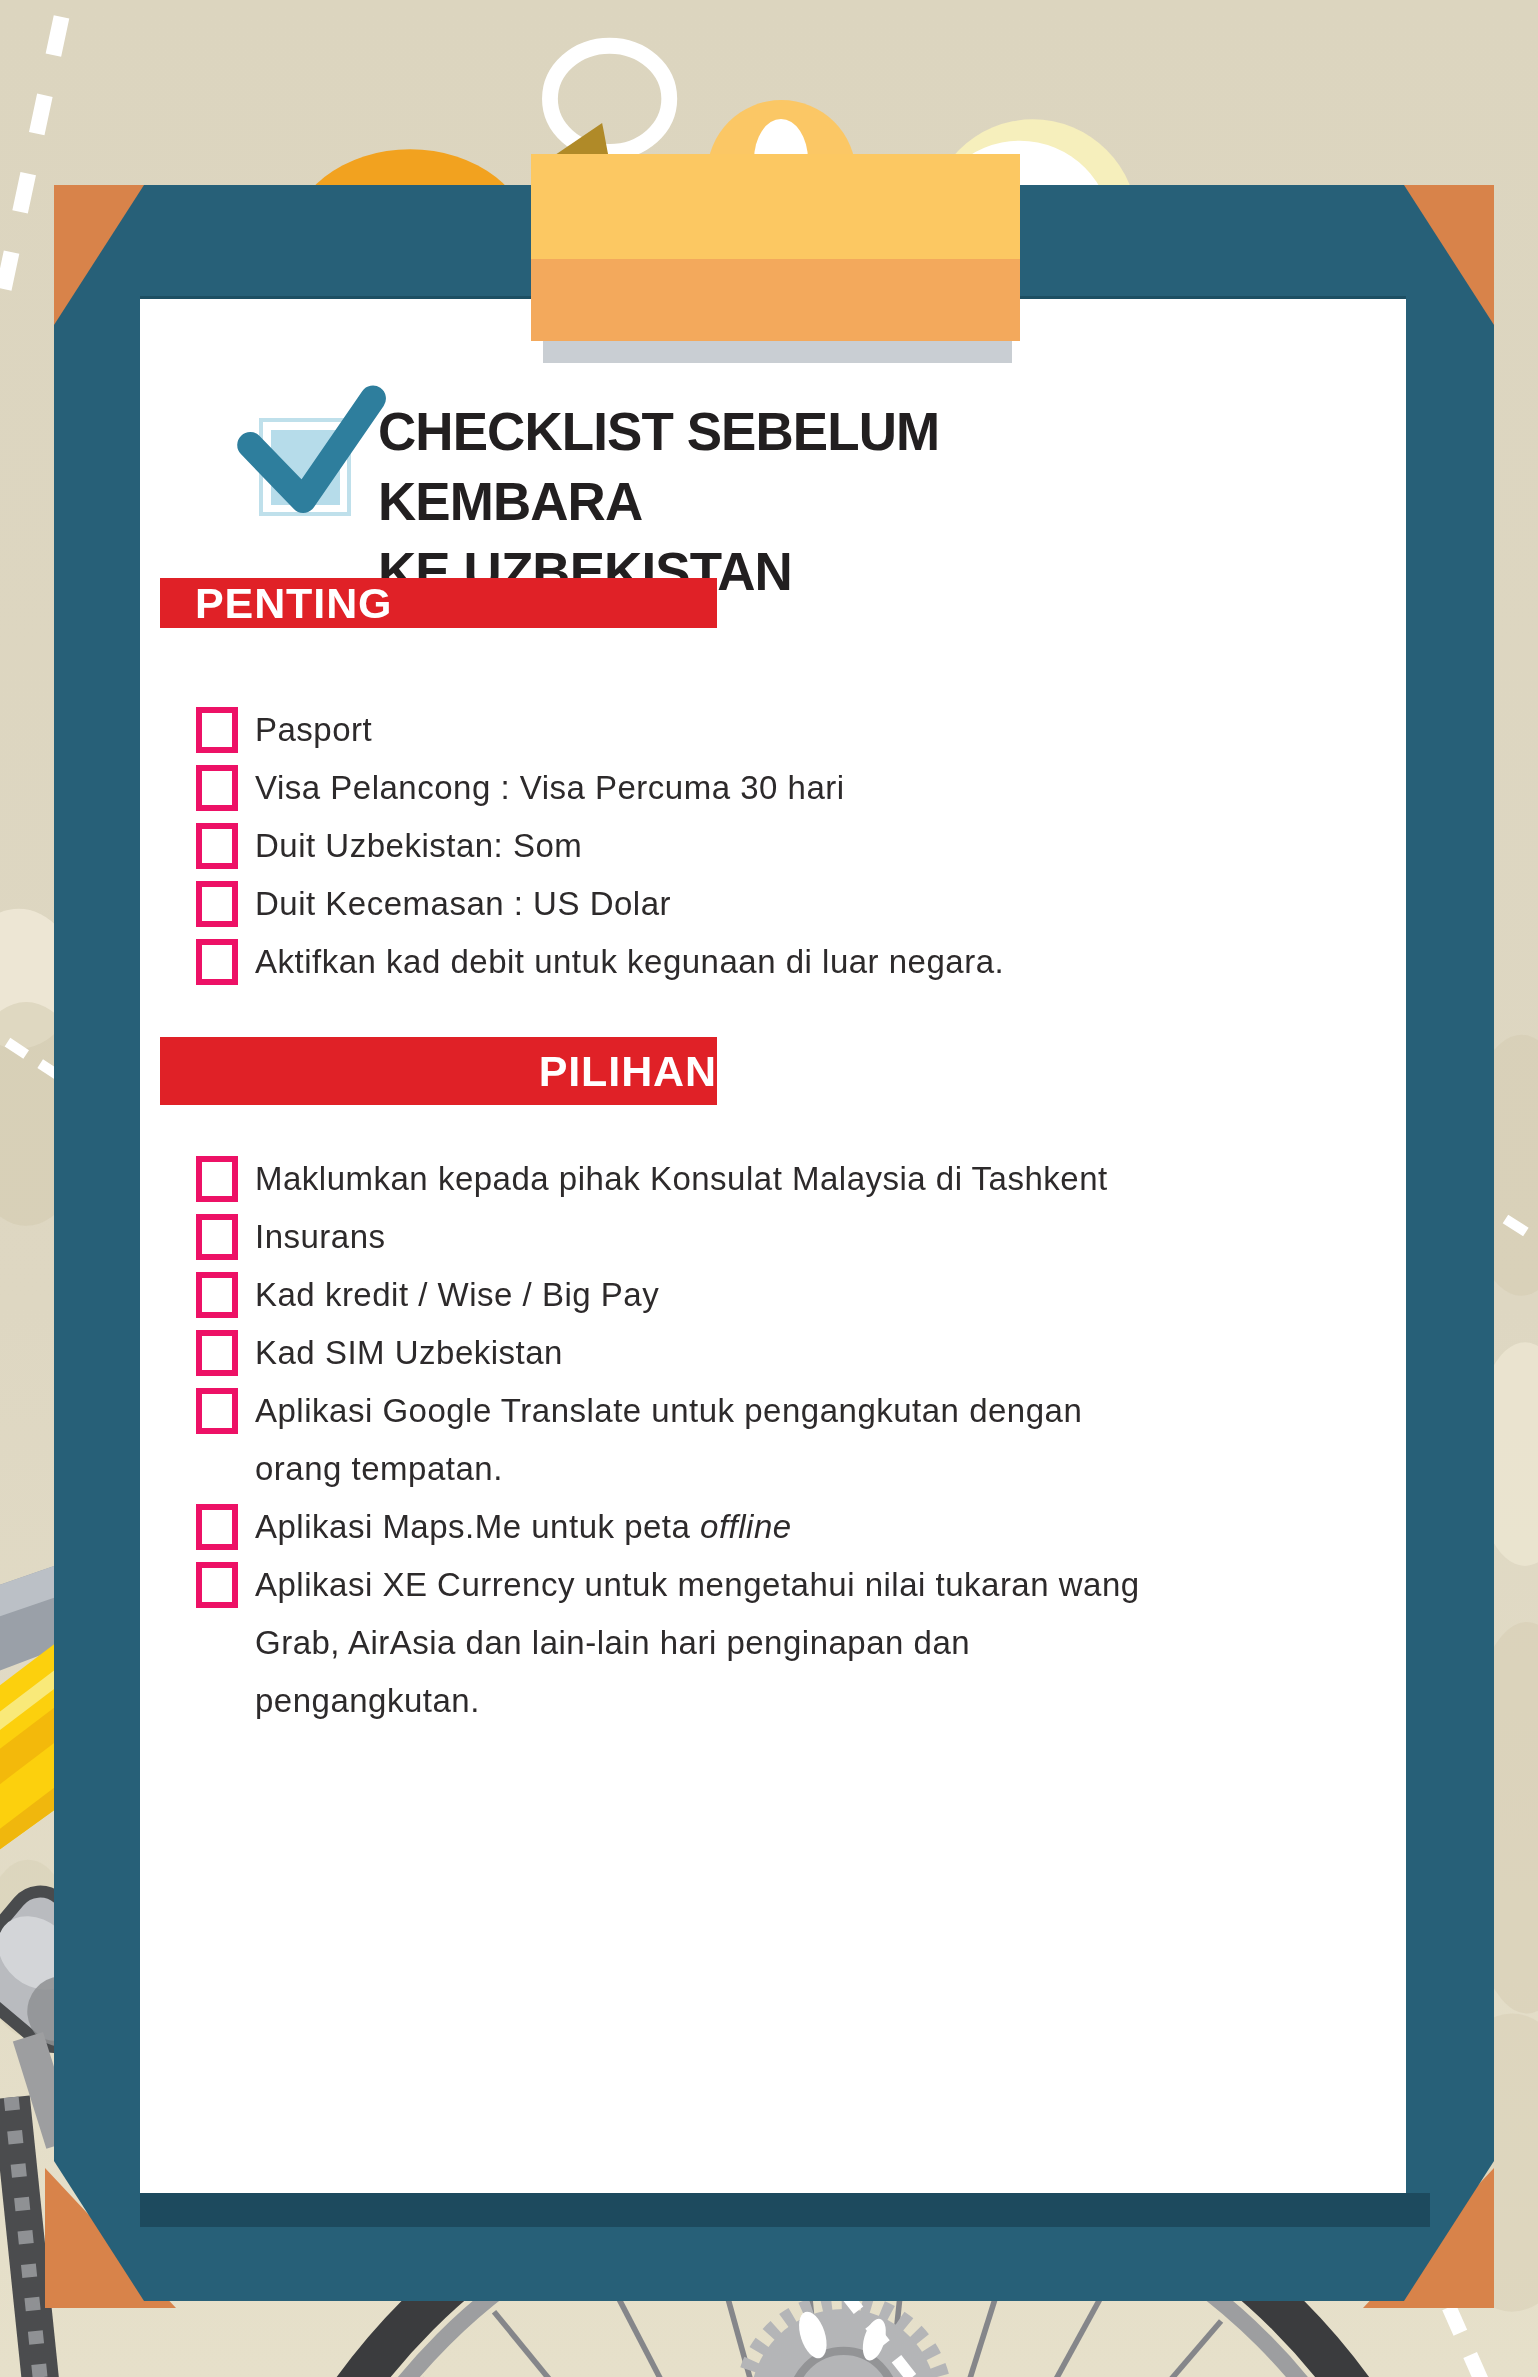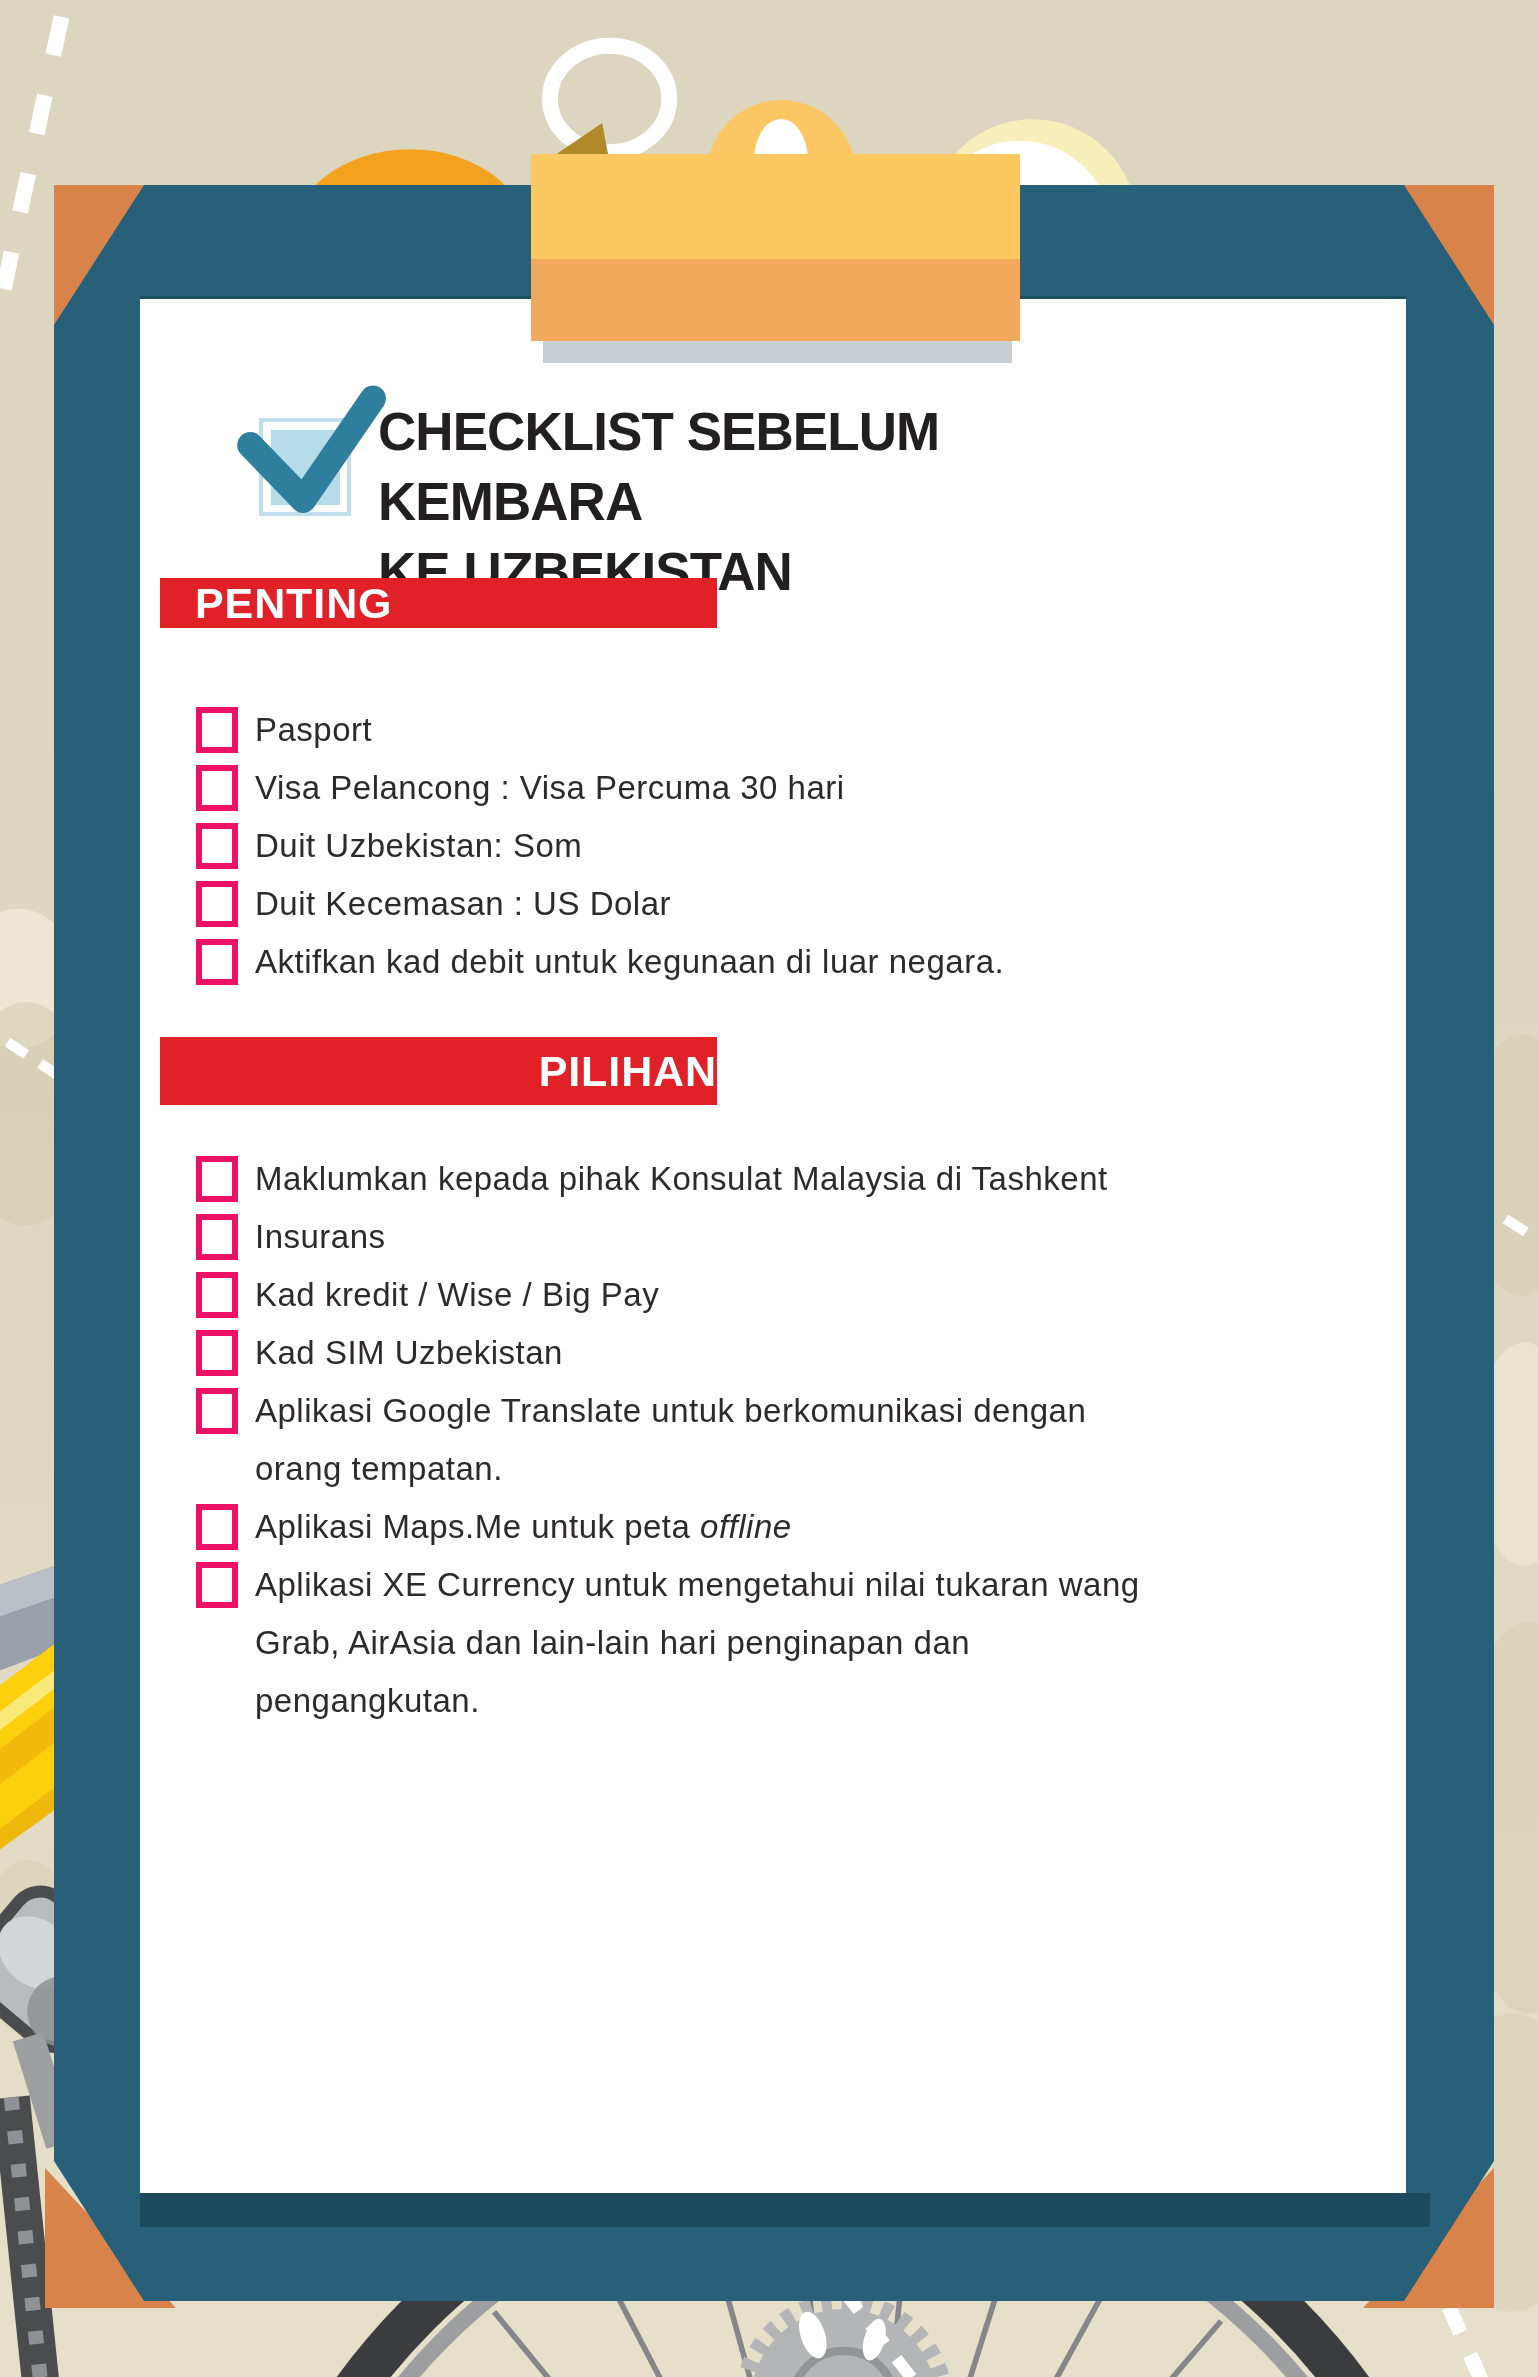--- a/index.html
+++ b/index.html
@@ -192,21 +192,21 @@
       <div class="row">
         <span class="cbox"></span>
         <span class="lab">Kad kredit / Wise / Big Pay</span>
       </div>
       <div class="row">
         <span class="cbox"></span>
         <span class="lab">Kad SIM Uzbekistan</span>
       </div>
       <div class="row">
         <span class="cbox"></span>
-        <span class="lab">Aplikasi Google Translate untuk berkomunikasi dengan</span>
+        <span class="lab">Aplikasi Google Translate untuk pengangkutan dengan</span>
       </div>
       <div class="row">
         <span class="cbox hide"></span>
         <span class="lab">orang tempatan.</span>
       </div>
       <div class="row">
         <span class="cbox"></span>
         <span class="lab">Aplikasi Maps.Me untuk peta <i>offline</i></span>
       </div>
       <div class="row">

